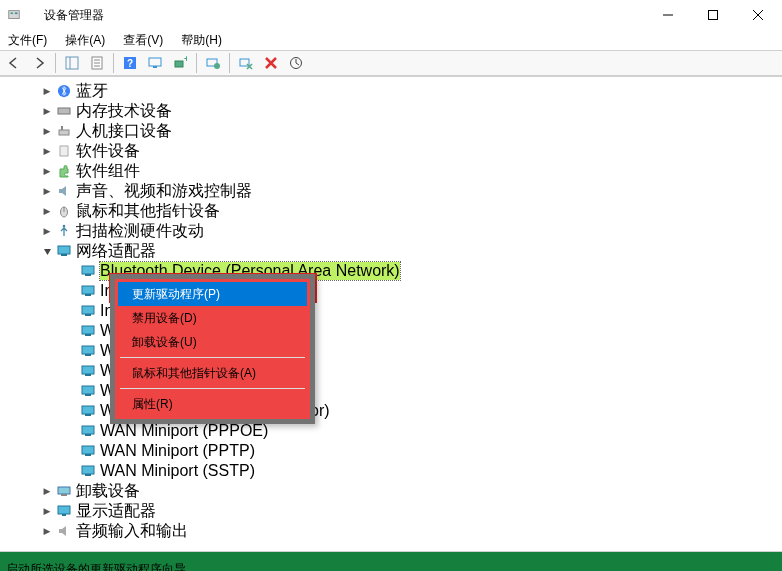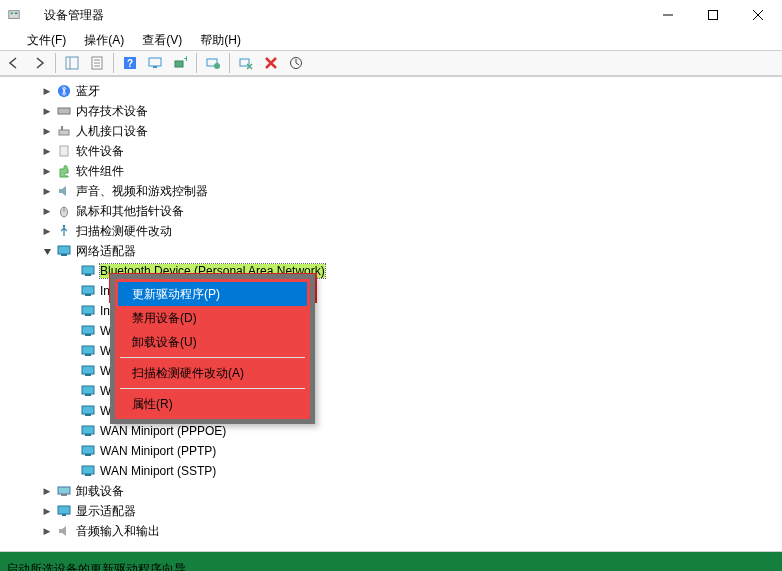--- a/index.html
+++ b/index.html
@@ -5,34 +5,34 @@
 * { margin: 0; padding: 0; box-sizing: border-box; font-family: "Microsoft YaHei", "Segoe UI", sans-serif; }
 body { width: 782px; height: 571px; background: #fff; overflow: hidden; font-size: 12px; }
 
 .titlebar { height: 30px; display: flex; align-items: center; padding: 0 2px; gap: 16px; }
 .titlebar .app-icon { width: 16px; height: 16px; margin: 0 6px 0 4px; display:flex; align-items:center; justify-content:center; }
 .titlebar .title { flex: 1; font-size: 12px; color: #000; }
 .win-controls { display: flex; }
 .win-btn { width: 45px; height: 30px; display: flex; align-items: center; justify-content: center; font-family: "Segoe UI Symbol", sans-serif; font-size: 10px; }
 .win-btn svg { pointer-events:none; }
 
-.menubar { height: 20px; display: flex; align-items: center; padding: 0 19px; gap: 2px; font-size: 12px; }
+.menubar { height: 20px; display: flex; align-items: center; padding: 0 0; gap: 2px; font-size: 12px; }
 .menubar .menu-item { padding: 1px 8px; }
 
 .toolbar { height: 26px; border-top: 1px solid #d0d0d0; border-bottom: 1px solid #d0d0d0; background: #f8f8f8; display: flex; align-items: center; padding: 0 2px; gap: 1px; }
 .toolbar .tbtn { width: 24px; height: 22px; display: flex; align-items: center; justify-content: center; border: 1px solid transparent; }
 .toolbar .tsep { width: 1px; height: 20px; background: #c0c0c0; margin: 0 3px; }
 
 .content { position: relative; height: calc(571px - 30px - 20px - 26px - 20px); border-top: 1px solid #d0d0d0; overflow: hidden; }
 .tree { position: absolute; inset: 0; overflow-y: auto; padding: 4px 2px; }
 .tree-inner { height: 560px; }
 .row { display: flex; align-items: center; height: 20px; padding-left: 0; white-space: nowrap; }
 .exp { width: 14px; height: 14px; display: flex; align-items: center; justify-content: center; margin-right: 2px; color: #555; font-size: 9px; }
 .icon { width: 16px; height: 16px; margin-right: 4px; display: flex; align-items: center; justify-content: center; }
-.label { font-size: 12px; color: #000; }
+.label { font-size: 16px; color: #000; }
 .label.selected { background: #bef264; outline: 1px dotted #666; }
 .depth1 { padding-left: 38px; }
 .depth2 { padding-left: 62px; }
 
 .context-menu { position: absolute; left: 110px; top: 197px; width: 205px; background: #ef4444; border: 5px solid #737373; box-shadow: 3px 3px 6px rgba(0,0,0,0.25); padding: 3px; z-index: 100; }
 .context-menu .mi { height: 24px; display: flex; align-items: center; padding: 0 14px; font-size: 12px; }
 .context-menu .mi.sel { background: #0078d7; color: #fff; }
 .context-menu .sep { height: 1px; background: #ddd; margin: 3px 2px; }
 .red-box { position: absolute; border: 2px solid #e02020; pointer-events: none; }
 
@@ -402,21 +402,21 @@
     </div>
 
    </div>
   </div>
 
   <div class="context-menu">
     <div class="mi sel">更新驱动程序(P)</div>
     <div class="mi">禁用设备(D)</div>
     <div class="mi">卸载设备(U)</div>
     <div class="sep"></div>
-    <div class="mi">扫描检测硬件改动(A)</div>
+    <div class="mi">鼠标和其他指针设备(A)</div>
     <div class="sep"></div>
     <div class="mi">属性(R)</div>
   </div>
 
   <div class="red-box" style="left:109px; top:196px; width:208px; height:30px;"></div>
 </div>
 
 <div class="statusbar">
   <span>启动所选设备的更新驱动程序向导。</span>
 </div>

